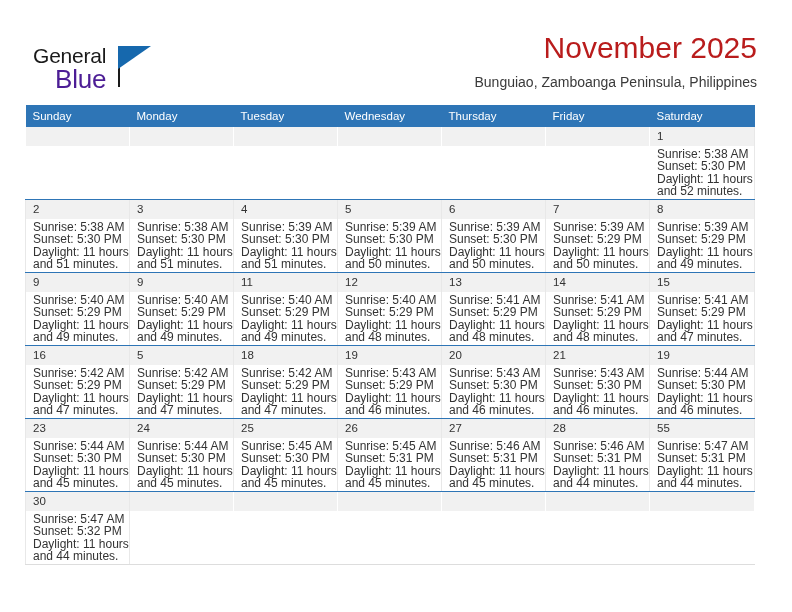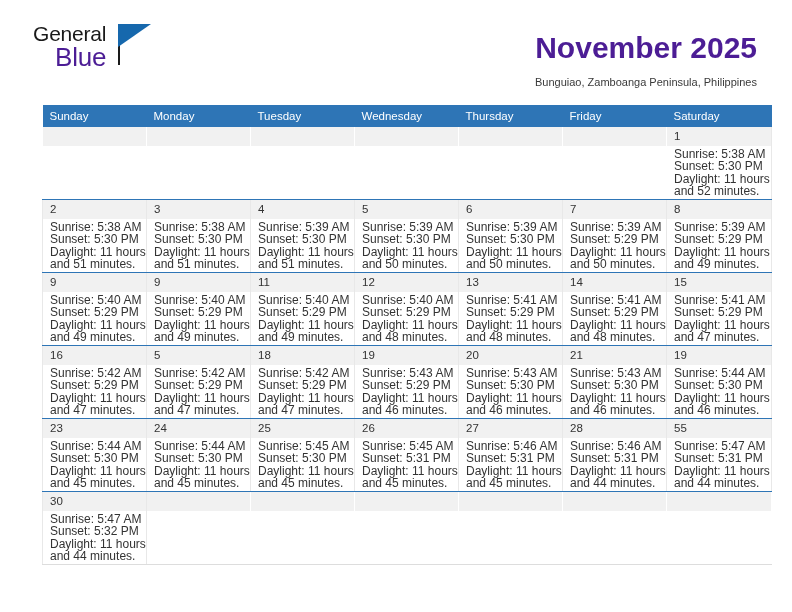--- a/index.html
+++ b/index.html
@@ -26,21 +26,21 @@
   .header {
     position: absolute;
     left: 0;
     top: 0;
     width: 792px;
     height: 100px;
   }
   .logo {
     position: absolute;
     left: 33px;
-    top: 22px;
+    top: 44px;
     width: 130px;
     height: 48px;
   }
   .logo-general {
     position: absolute;
     left: 0;
     top: 0;
     font-size: 21px;
     letter-spacing: -0.2px;
     color: #1a1a1a;
@@ -74,38 +74,38 @@
   }
 
   .title-block {
     position: absolute;
     right: 35px;
     top: 30px;
     text-align: right;
   }
   .month-title {
     font-size: 30px;
-    font-weight: bold;
-    color: #4c1d95;
+    font-weight: normal;
+    color: #b91c1c;
     line-height: 36px;
     white-space: nowrap;
   }
   .location-subtitle {
-    font-size: 11px;
+    font-size: 14px;
     font-weight: normal;
     color: #3a3a3a;
     line-height: 20px;
     margin-top: 6px;
     white-space: nowrap;
   }
 
   
   .calendar {
     position: absolute;
-    left: 42px;
+    left: 25px;
     top: 105px;
     width: 729px;
     border-collapse: collapse;
     table-layout: fixed;
   }
   .calendar th {
     background: #2e75b6;
     color: #ffffff;
     font-size: 11.5px;
     font-weight: normal;

